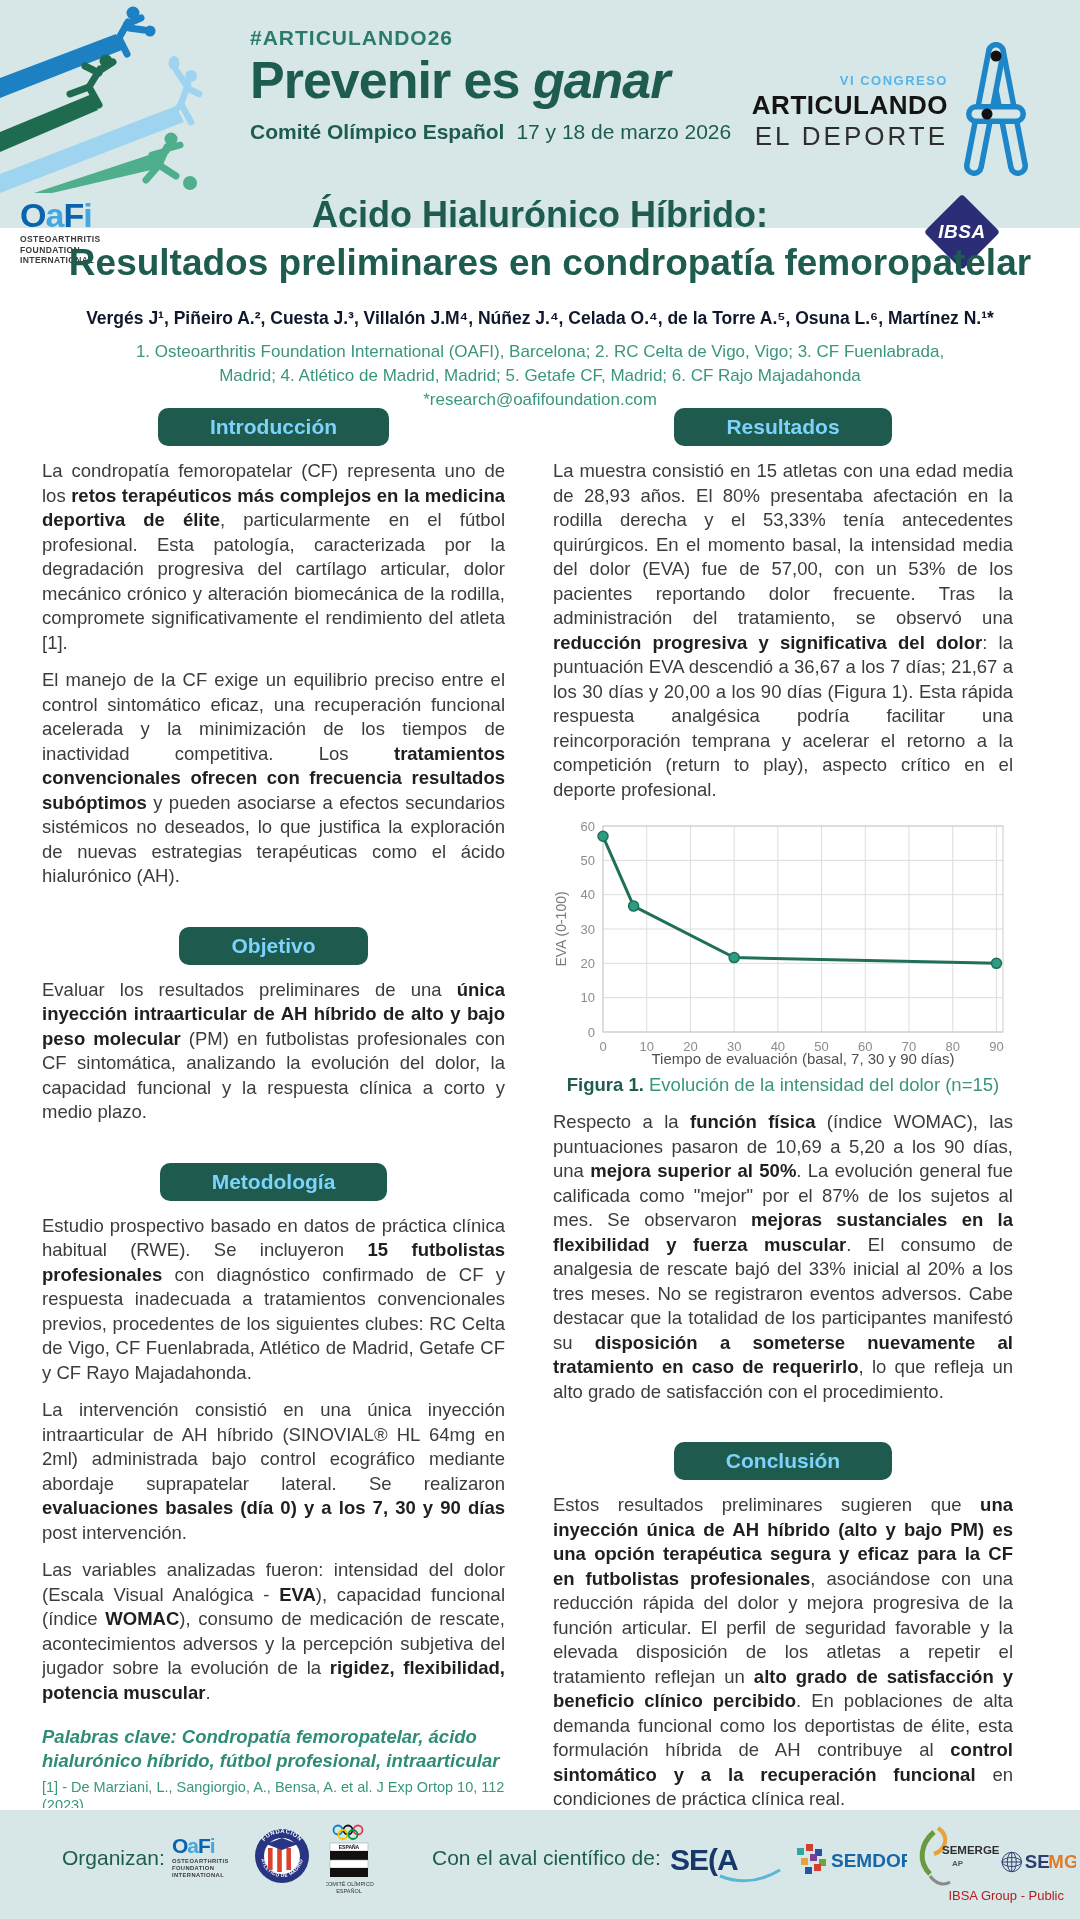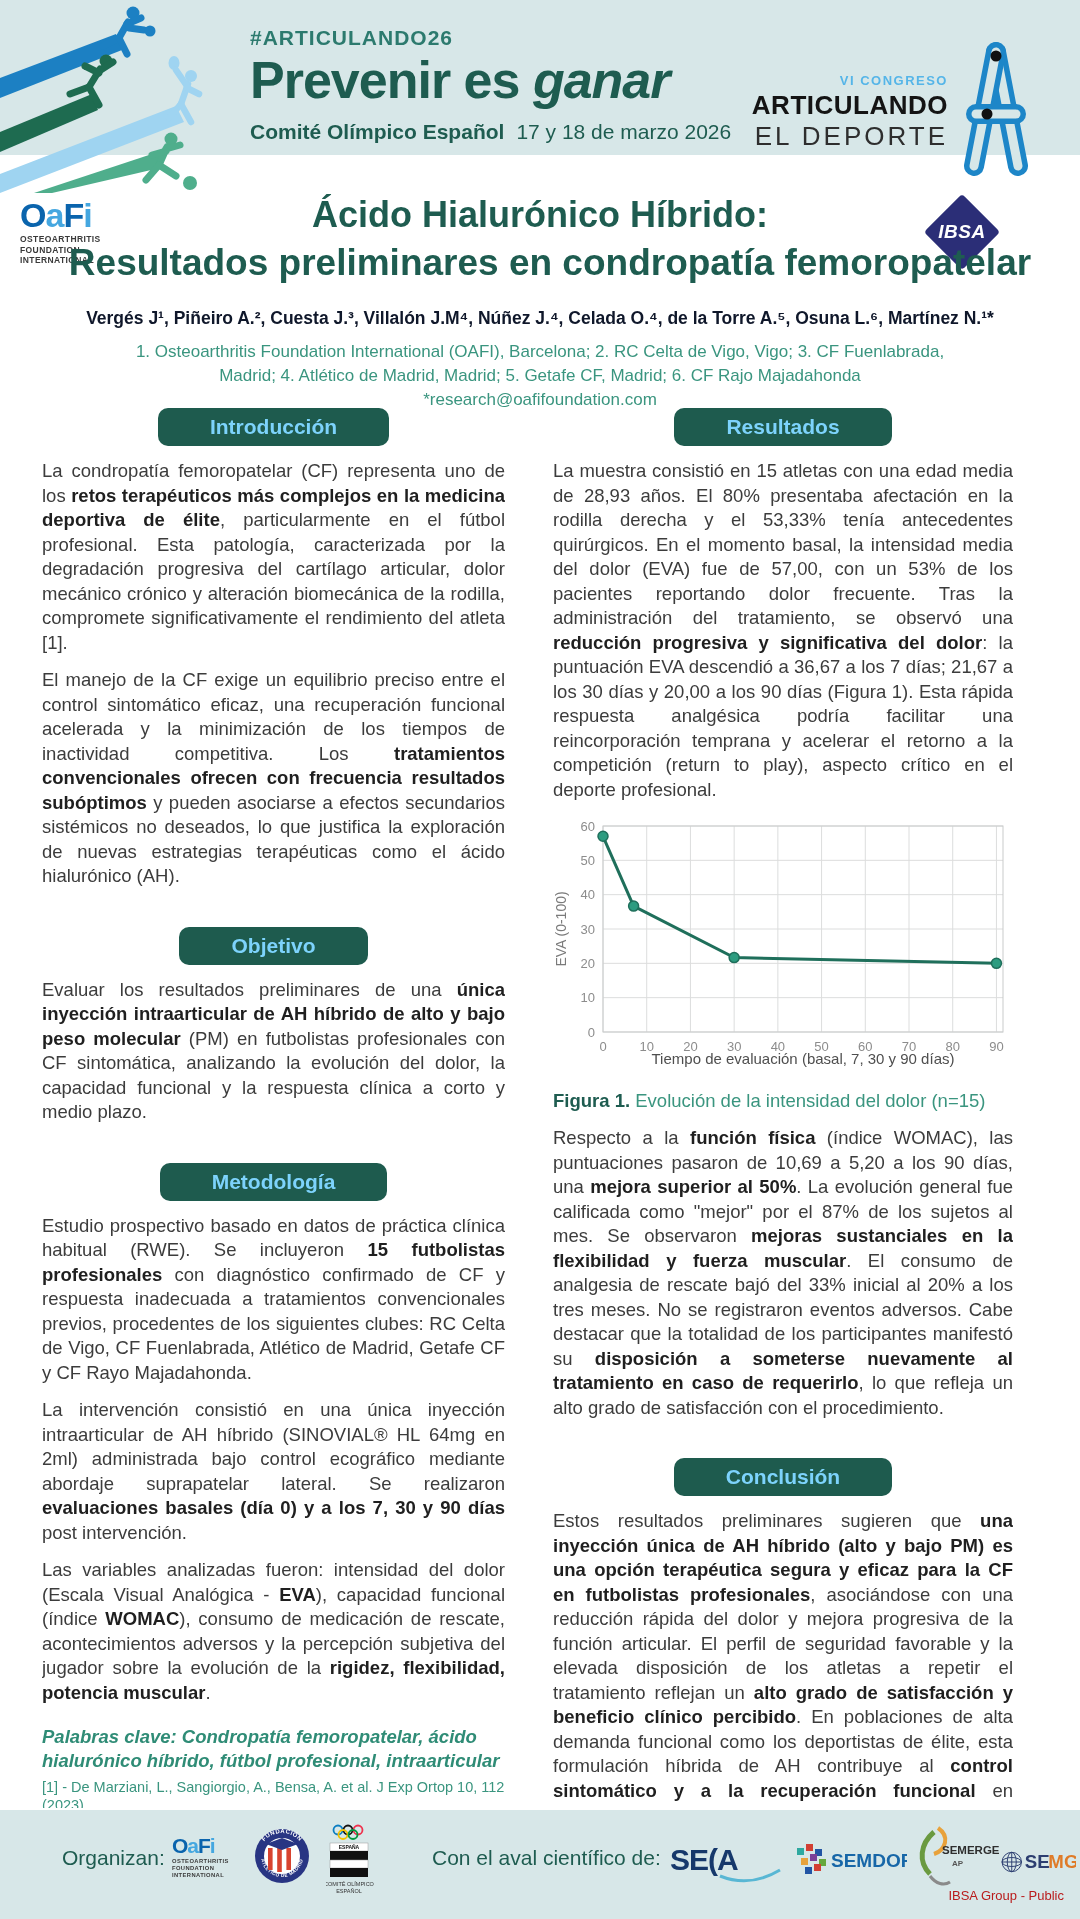--- a/index.html
+++ b/index.html
@@ -1,20 +1,20 @@
 <!DOCTYPE html>
 <html><head>
 <meta charset="utf-8">
 <style>
   * { box-sizing: border-box; margin: 0; padding: 0; }
   body { background:#fff; font-family:"Liberation Sans", sans-serif; }
   .poster { position:relative; width:1080px; height:1919px; background:#fff; overflow:hidden; }
 
   .band { position:absolute; left:0; width:1080px; background:#d7e7e8; }
-  .header { top:0; height:155px; }
+  .header { top:0; height:228px; }
   .footerband { top:1810px; height:109px; }
 
   .athletes { position:absolute; left:0; top:0; }
 
   .header-text { position:absolute; left:250px; top:26px; color:#1e5c50; }
   .hashtag { font-size:21px; font-weight:700; letter-spacing:1px; color:#2c7a6e; }
   .event-title { font-size:52px; font-weight:700; letter-spacing:-1px; color:#1e5c50; }
   .event-title .it { font-style:italic; }
   .committee-row { margin-top:10px; font-size:21px; color:#1e5c50; }
   .committee-row .cb { font-weight:700; }
@@ -50,21 +50,21 @@
   .para { margin-top:13px; text-align:justify; font-size:18.5px; line-height:24.5px; color:#3c3c3c; }
   .para .b { font-weight:700; color:#1f1f1f; }
 
   .kw { margin-top:20px; font-size:18.5px; line-height:24px; font-weight:700; color:#2f8c76;font-style:italic; }
   .ref { margin-top:5px; font-size:14.5px; line-height:18px; color:#3a957f; }
 
   .figure { margin-top:14px; }
   .tick { font-size:13px; fill:#8c8c8c; }
   .ylab { font-size:14px; fill:#7a7a7a; }
   .xlab { font-size:15px; fill:#4f4f4f; }
-  .figcap { margin-top:18px; text-align:left; font-size:18.5px; }
+  .figcap { margin-top:2px; text-align:center; font-size:18.5px; }
   .figcap .fb { font-weight:700; color:#1e5c50; }
   .figcap .fr { color:#3a957f; }
   .p-after-fig { margin-top:14px; }
 
   .flabel { position:absolute; font-size:21px; color:#1e5c50; }
   .flogo { position:absolute; }
   .ibsa-note { position:absolute; right:16px; top:78px; font-size:13px; color:#b91c1c; }
 
   .oafi-f .oafi-word { font-size:21px; line-height:19px; }
   .oafi-f .oafi-sub { font-size:5.8px; line-height:7px; margin-top:3px; }

